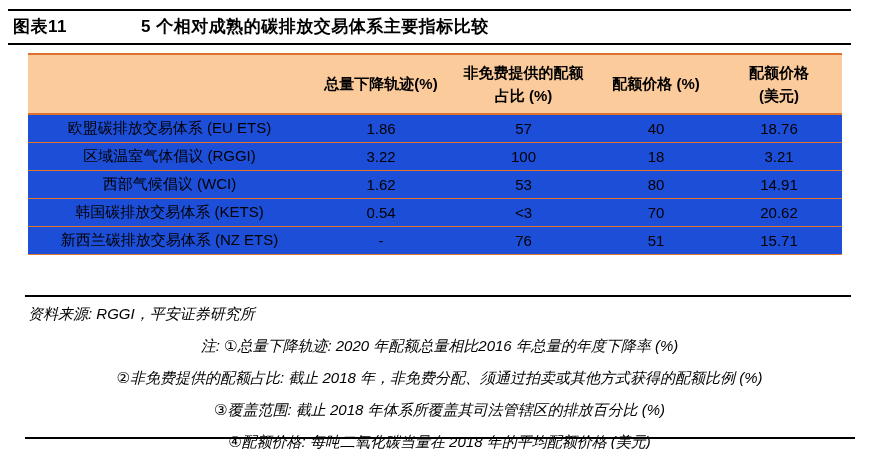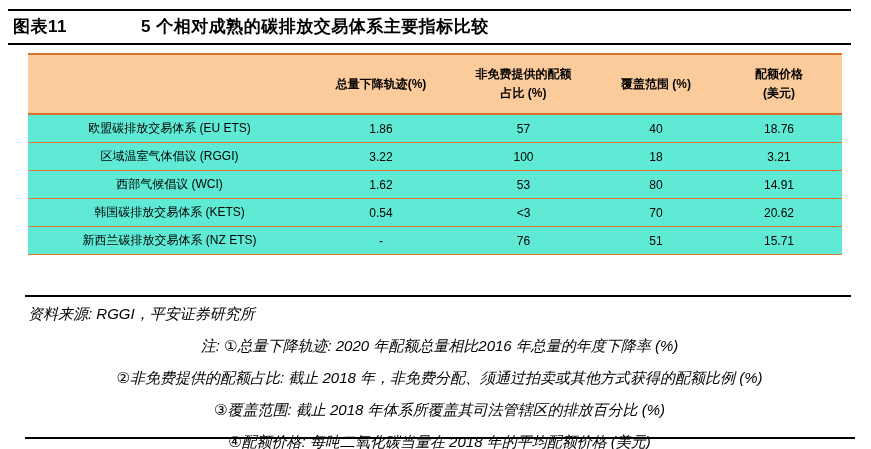--- a/index.html
+++ b/index.html
@@ -27,40 +27,40 @@
   .title-label { display: inline-block; margin-right: 42px; }
   .title-text  { display: inline-block; margin-left: 32px; }
 
   
   table.data-table {
     position: absolute;
     left: 28px; top: 53px;
     width: 814px;
     border-collapse: collapse;
     table-layout: fixed;
-    font-size: 12px;
+    font-size: 15px;
   }
   .data-table thead th {
     background: #FCCB9B;
     border-top: 2px solid #DD7230;
     border-bottom: 2px solid #DD7230;
     height: 58px;
     font-weight: bold;
     text-align: center;
     vertical-align: middle;
     padding: 0;
     line-height: 1.55;
   }
   .data-table tbody td {
     text-align: center;
     vertical-align: middle;
     height: 27px;
     padding: 0;
     border-bottom: 1.5px solid #E2762F;
-    background: #5eead4;
+    background: #1d4ed8;
   }
   .col-name    { width: 283px; }
   .col-decline { width: 140px; }
   .col-nonfree { width: 145px; }
   .col-cover   { width: 120px; }
   .col-price   { width: 126px; }
 
   
   .notes {
     position: absolute;
@@ -96,21 +96,21 @@
       <col class="col-price">
   </colgroup>
   <thead>
     <tr>
       <th></th>
       <th>总量下降轨迹(%)</th>
       <th>
         <div>非免费提供的配额</div>
         <div>占比 (%)</div>
       </th>
-      <th>覆盖范围 (%)</th>
+      <th>配额价格 (%)</th>
       <th>
         <div>配额价格</div>
         <div>(美元)</div>
       </th>
     </tr>
   </thead>
   <tbody>
     <tr>
       <td>欧盟碳排放交易体系 (EU ETS)</td>
       <td>1.86</td>

